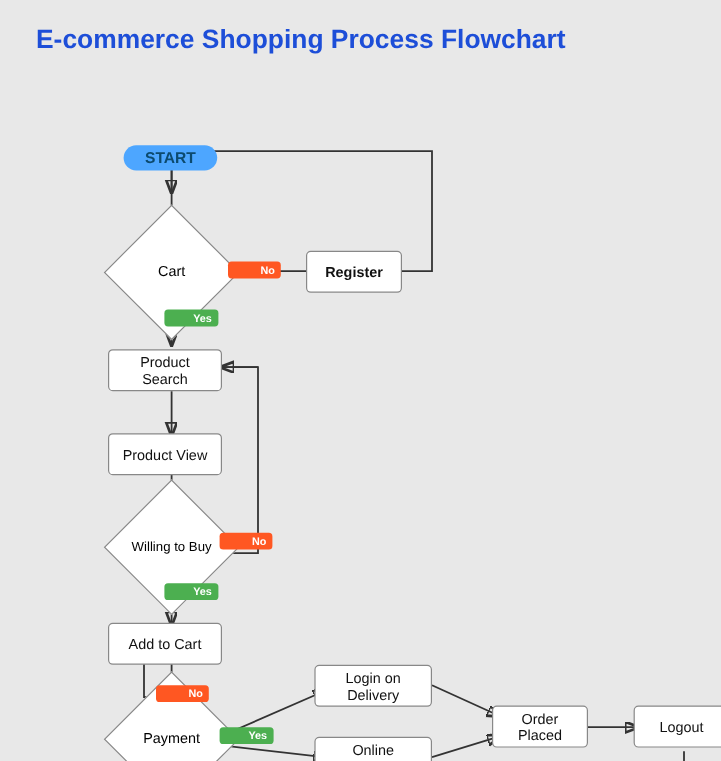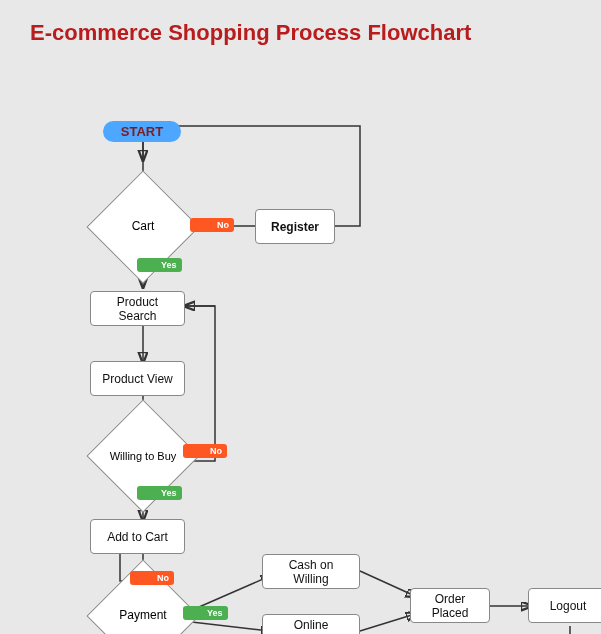--- a/index.html
+++ b/index.html
@@ -13,42 +13,42 @@
     .page {
       background: #e8e8e8;
       width: 601px;
       min-height: 634px;
       padding: 20px 30px;
       position: relative;
     }
     h1 {
       font-size: 22px;
       font-weight: bold;
-      color: #b91c1c;
+      color: #1d4ed8;
       margin-bottom: 20px;
     }
     .flowchart {
       position: relative;
       width: 100%;
       height: 580px;
     }
     
     .node {
       position: absolute;
       display: flex;
       align-items: center;
       justify-content: center;
       text-align: center;
       font-size: 12px;
       color: #111;
     }
     .pill {
       background: #4da6ff;
       border-radius: 20px;
-      color: #7f1d1d;
+      color: #0c4a6e;
       font-weight: bold;
       font-size: 13px;
       padding: 3px 18px;
     }
     .rect {
       background: white;
       border: 1.5px solid #888;
       border-radius: 4px;
       padding: 6px 10px;
       min-width: 80px;
@@ -200,21 +200,21 @@
     <div class="badge badge-no" style="left:100px; top:505px; font-size:9px;">No</div>
 
     <div class="diamond-wrap" style="left:73px; top:515px; width:80px; height:70px;">
       <div class="diamond"></div>
       <span class="diamond-text">Payment</span>
     </div>
 
     <div class="badge badge-yes" style="left:153px; top:540px; font-size:9px;">Yes</div>
 
     <div class="node rect" style="left:232px; top:488px; width:98px; height:35px;">
-      <span>Cash on Willing</span>
+      <span>Login on Delivery</span>
     </div>
 
     <div class="node rect" style="left:232px; top:548px; width:98px; height:35px;">
       <span>Online Payment</span>
     </div>
 
     <div class="node rect" style="left:380px; top:522px; width:80px; height:35px;">
       <span>Order Placed</span>
     </div>
 

